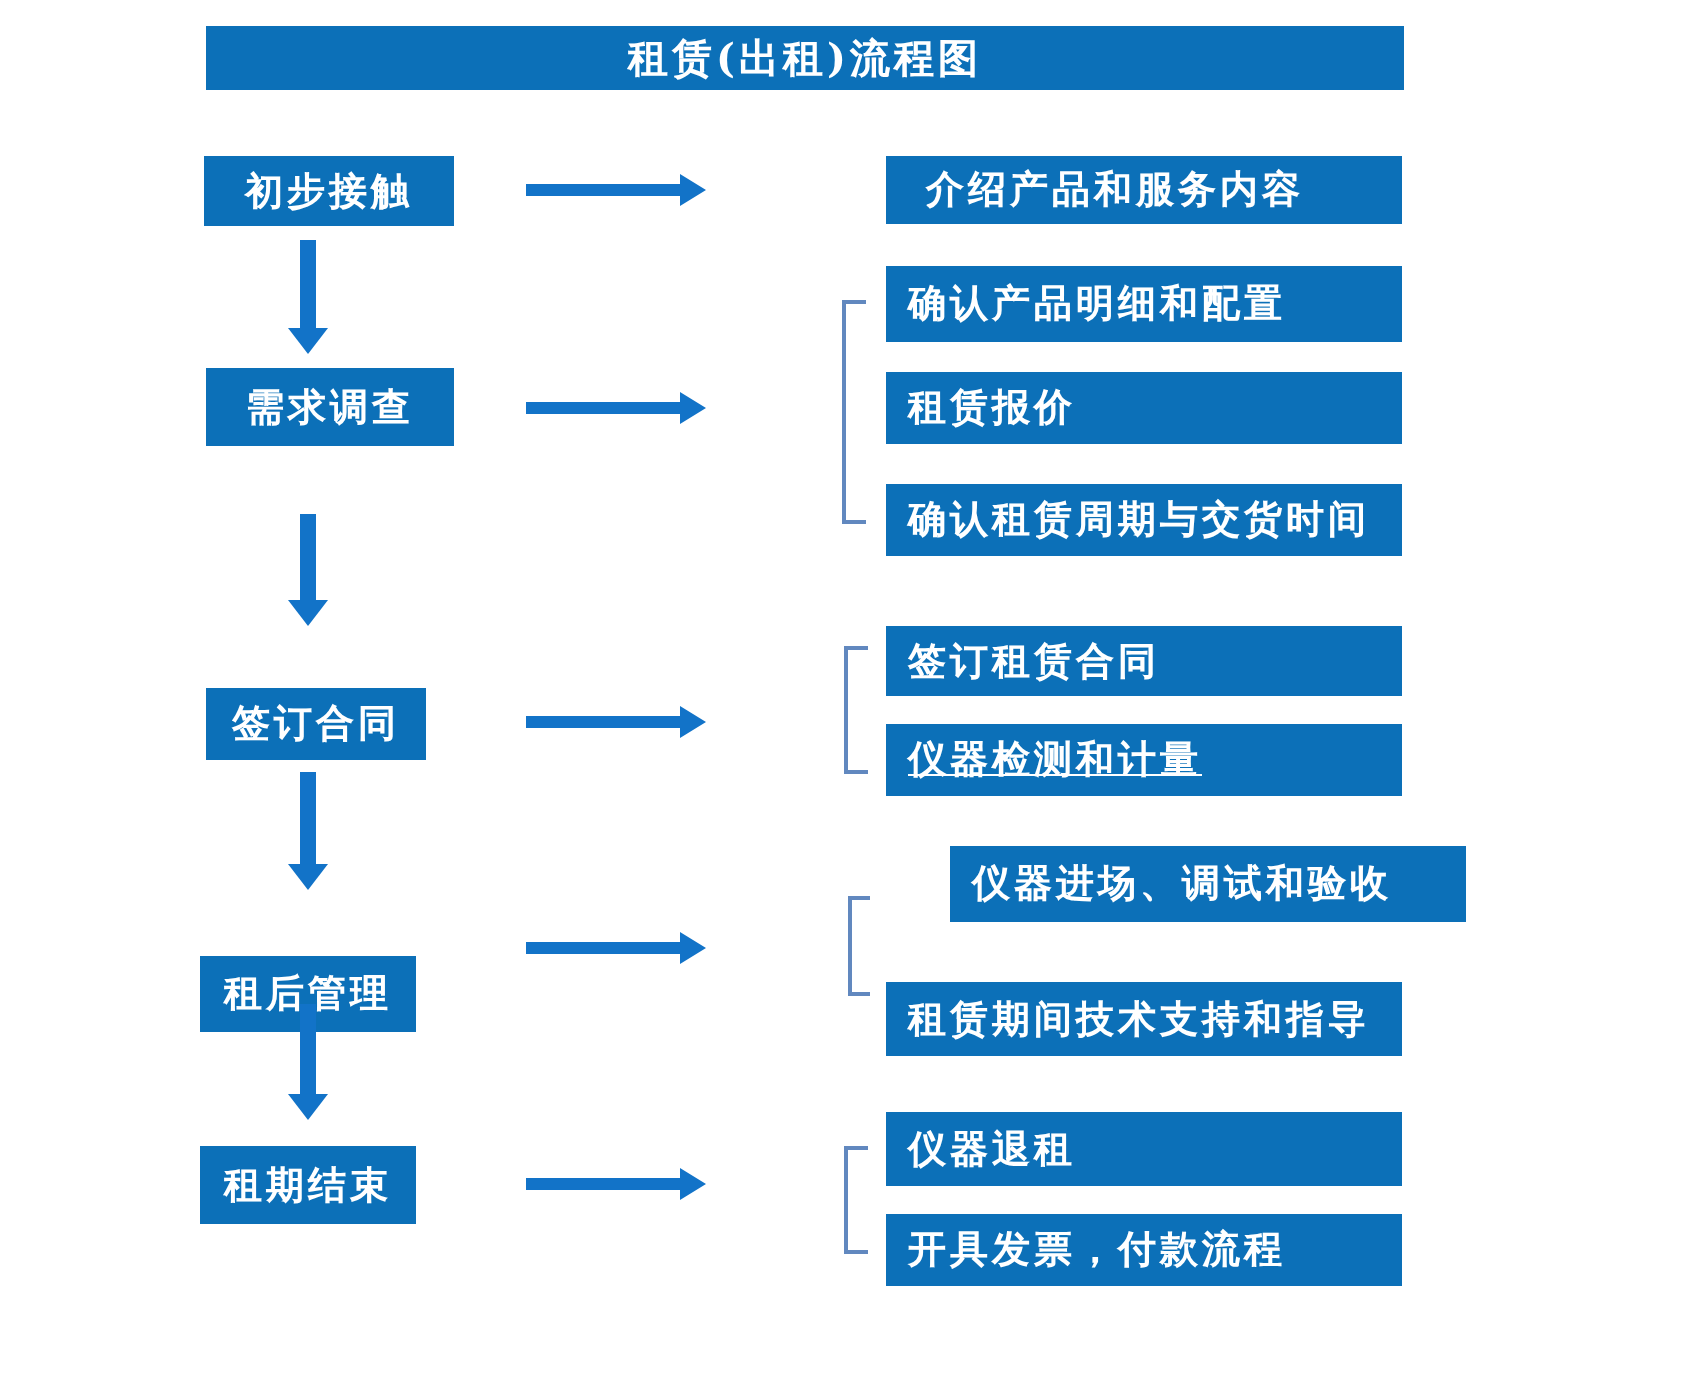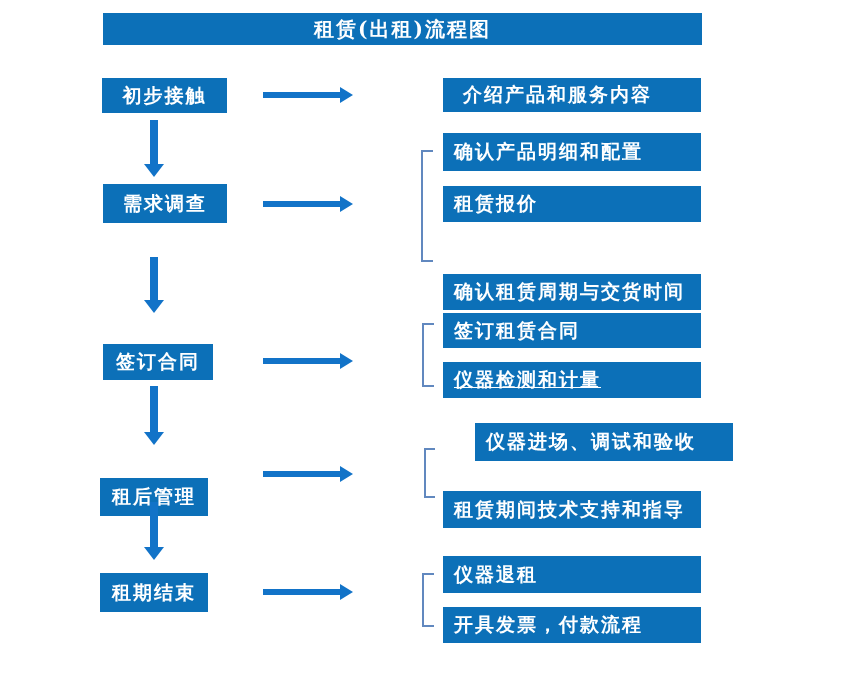--- a/index.html
+++ b/index.html
@@ -106,21 +106,21 @@
 
   <div class="bluebox rbox" style="left:443px;top:78px;width:258px;height:34px;padding-left:20px;">
     <span>介绍产品和服务内容</span>
   </div>
   <div class="bluebox rbox" style="left:443px;top:133px;width:258px;height:38px;">
     <span>确认产品明细和配置</span>
   </div>
   <div class="bluebox rbox" style="left:443px;top:186px;width:258px;height:36px;">
     <span>租赁报价</span>
   </div>
-  <div class="bluebox rbox" style="left:443px;top:242px;width:258px;height:36px;margin-top:32px;">
+  <div class="bluebox rbox" style="left:443px;top:242px;width:258px;height:36px;">
     <span>确认租赁周期与交货时间</span>
   </div>
   <div class="bluebox rbox" style="left:443px;top:313px;width:258px;height:35px;">
     <span>签订租赁合同</span>
   </div>
   <div class="bluebox rbox" style="left:443px;top:362px;width:258px;height:36px;text-decoration:underline;">
     <span>仪器检测和计量</span>
   </div>
   <div class="bluebox rbox" style="left:443px;top:423px;width:258px;height:38px;margin-left:32px;">
     <span>仪器进场、调试和验收</span>

